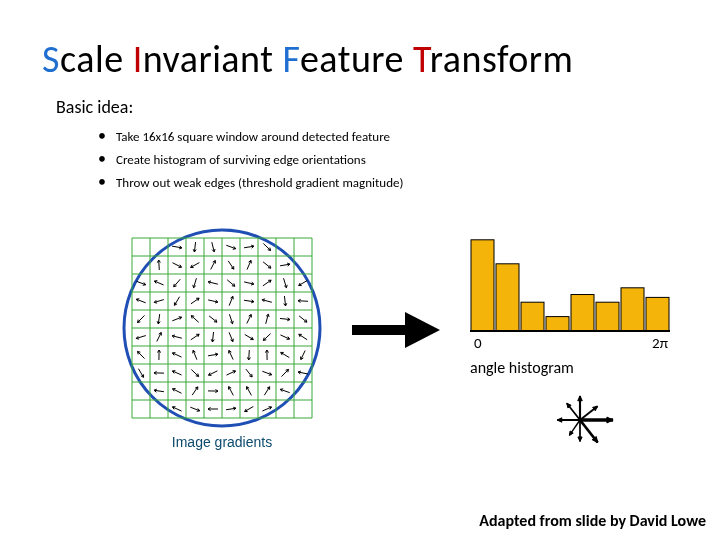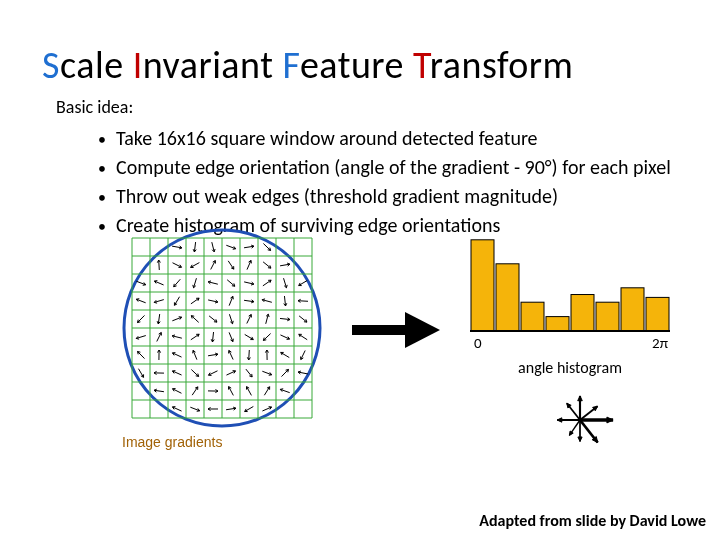--- a/index.html
+++ b/index.html
@@ -19,41 +19,40 @@
     box-sizing: border-box;
   }
   .title {
     position: absolute;
     top: 36px;
     left: 42px;
     font-size: 38px;
     font-weight: 300;
     letter-spacing: 0.5px;
     white-space: pre;
-    margin-top: 6px;
   }
   .title .w1c { color: #1f6fd1; }
   .title .w2c { color: #c00000; }
   .title .w3c { color: #1f6fd1; }
   .title .w4c { color: #c00000; }
   .subtitle {
     position: absolute;
     top: 96px;
     left: 56px;
     font-size: 18px;
     text-align: center;
   }
   ul.bullets {
     position: absolute;
     top: 124px;
     left: 98px;
     margin: 0;
     padding: 0;
     list-style: none;
-    font-size: 20px;
+    font-size: 13px;
     line-height: 1.45;
   }
   ul.bullets li::before {
     content: "•";
     display: inline-block;
     width: 18px;
     margin-left: -18px;
     font-size: 16px;
   }
   ul.bullets li { padding-left: 18px; }
@@ -63,23 +62,23 @@
     left: 122px;
     width: 200px;
   }
   .grid-wrap {
     position: relative;
     width: 200px;
     height: 200px;
   }
   .grid-svg { display:block; }
   .caption {
-    text-align: left;
+    text-align: center;
     font-size: 14px;
-    color: #a16207;
+    color: #0c4a6e;
     margin-top: 6px;
     font-family: Arial, sans-serif;
   }
   .big-arrow {
     position: absolute;
     top: 310px;
     left: 350px;
     width: 90px;
     height: 40px;
   }
@@ -90,21 +89,21 @@
     width: 200px;
   }
   .hist-svg { display:block; }
   .axis-labels {
     display: flex;
     justify-content: space-between;
     font-size: 15px;
     padding: 2px 2px 0 4px;
   }
   .hist-caption {
-    text-align: center;
+    text-align: left;
     font-size: 16px;
     margin-top: 6px;
   }
   .rose {
     position: absolute;
     top: 380px;
     left: 540px;
     width: 80px;
     height: 80px;
   }
@@ -120,23 +119,22 @@
 <body>
 
 <div class="slide">
 
   <div class="title"><span class="w1c">S</span><span>cale </span><span class="w2c">I</span><span>nvariant </span><span class="w3c">F</span><span>eature </span><span class="w4c">T</span><span>ransform</span></div>
 
   <div class="subtitle">Basic idea:</div>
 
   <ul class="bullets">
     <li>Take 16x16 square window around detected feature</li>
-    <li>Compute edge orientation (angle of the gradient - 90°) for each pixel</li>
+    <li>Create histogram of surviving edge orientations</li>
     <li>Throw out weak edges (threshold gradient magnitude)</li>
-    <li>Create histogram of surviving edge orientations</li>
   </ul>
 
   <div class="fig-left">
     <div class="grid-wrap">
       <svg class="grid-svg" width="200" height="200" viewBox="0 0 200 200">
         <circle cx="100" cy="100" r="98" fill="none" stroke="#1f4fb5" stroke-width="3"></circle>
         <g id="grid" stroke="#39a939" stroke-width="1">
             <line x1="10" y1="10" x2="10" y2="190"></line>
             <line x1="10" y1="10" x2="190" y2="10"></line>
             <line x1="28" y1="10" x2="28" y2="190"></line>

